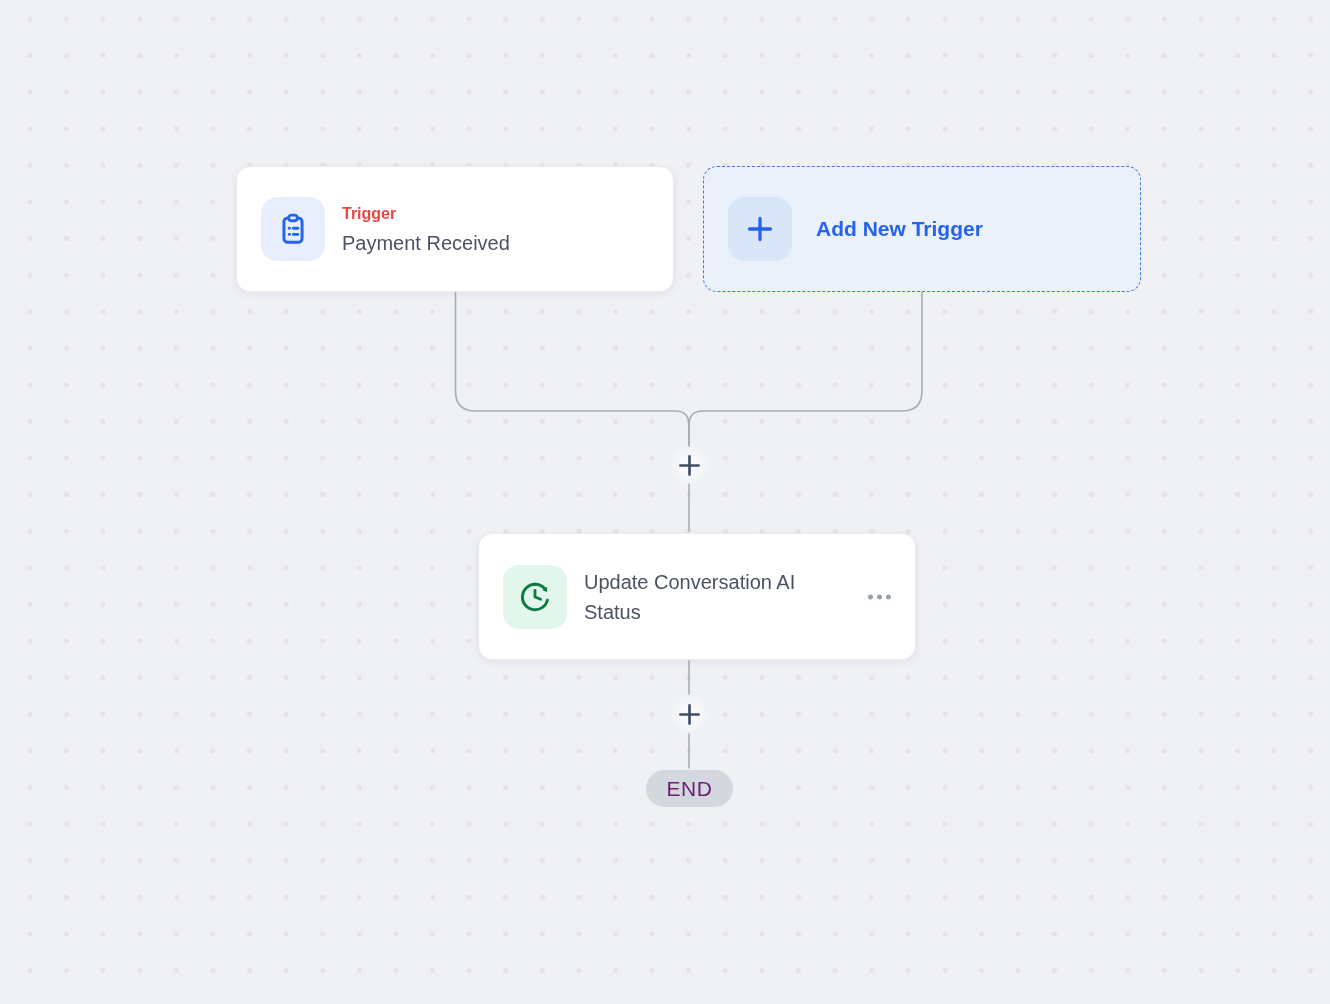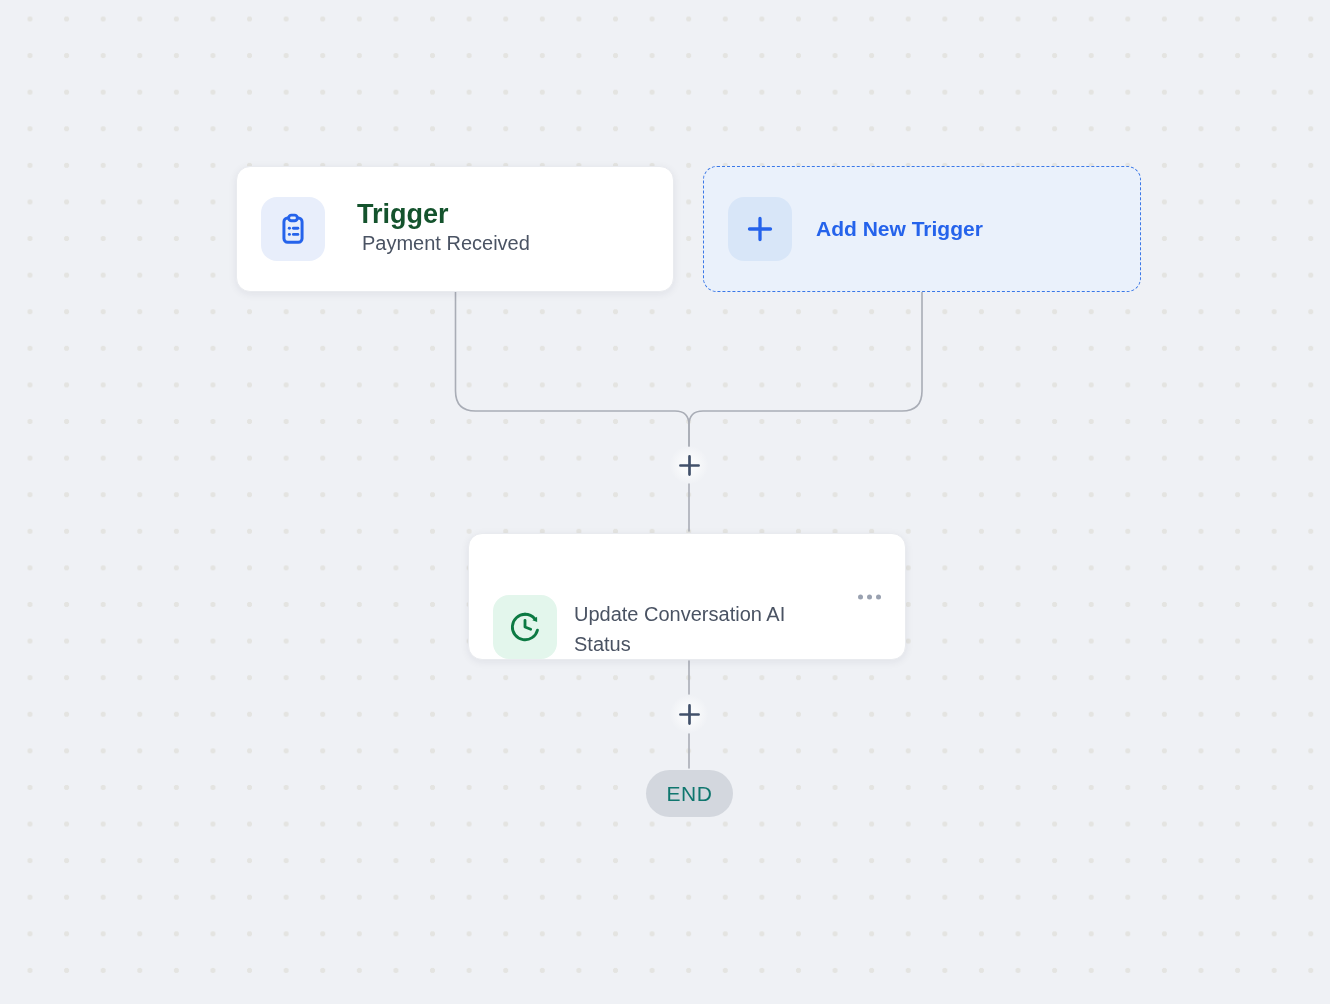--- a/index.html
+++ b/index.html
@@ -40,46 +40,44 @@
     cursor: pointer;
   }
   .card.trigger-card { left: 236px; top: 166px; width: 438px; height: 126px; }
   .card.add-trigger-card {
     left: 703px; top: 166px; width: 438px; height: 126px;
     background: #eaf1fb;
     border: 1.5px dashed #3b78e7;
     box-shadow: none;
     gap: 24px;
   }
-  .card.update-card { left: 468px; top: 533px; width: 438px; height: 127px; align-items: flex-end; }
+  .card.update-card { left: 478px; top: 533px; width: 438px; height: 127px; }
 
   .icon-box {
     flex: 0 0 64px;
     width: 64px; height: 64px;
     border-radius: 16px;
     display: flex;
     align-items: center;
     justify-content: center;
   }
   .icon-box.blue-light  { background: #e8eefb; }
   .icon-box.blue-mid    { background: #d8e6f8; }
   .icon-box.green-light { background: #e3f6ec; }
 
   .card-title-accent {
-    font-size: 27px;
+    font-size: 16px;
     font-weight: 600;
-    color: #14532d;
+    color: #ef4444;
     line-height: 28px;
-    margin-left: 15px;
   }
   .card-subtitle {
     font-size: 20px;
     color: #4a5363;
     line-height: 30px;
-    margin-left: 20px;
   }
   .add-label {
     font-size: 21px;
     font-weight: 700;
     color: #2563eb;
   }
   .update-title {
     font-size: 20px;
     color: #4a5363;
     line-height: 30px;
@@ -108,29 +106,29 @@
     justify-content: center;
     background: radial-gradient(circle, rgba(250,251,252,0.95) 25%, rgba(250,251,252,0) 72%);
     cursor: pointer;
   }
   .plus-node.first  { left: 670px; top: 446px; }
   .plus-node.second { left: 670px; top: 695px; }
 
   .end-pill {
     position: absolute;
     left: 646px; top: 770px;
-    width: 87px; height: 47px;
+    width: 87px; height: 37px;
     border-radius: 24px;
     background: #d3d7de;
     display: flex;
     align-items: center;
     justify-content: center;
     font-size: 21px;
     font-weight: 500;
-    color: #0f766e;
+    color: #701a75;
     letter-spacing: 0.5px;
   }
 </style>
 </head>
 <body>
 
 <div class="canvas">
 
   <svg class="connectors" width="1330" height="1004" viewBox="0 0 1330 1004">
     <g fill="none" stroke="#a9adb6" stroke-width="1.6" stroke-linecap="round">

